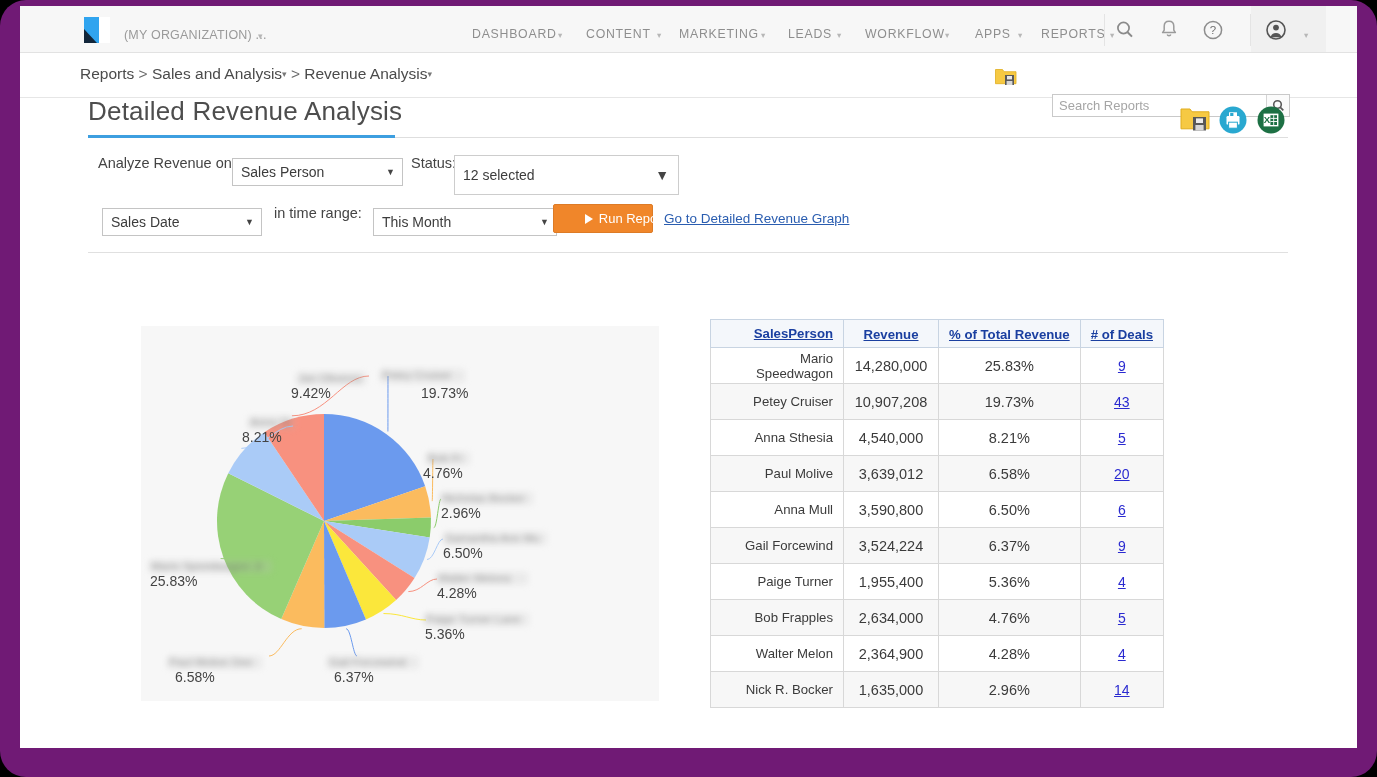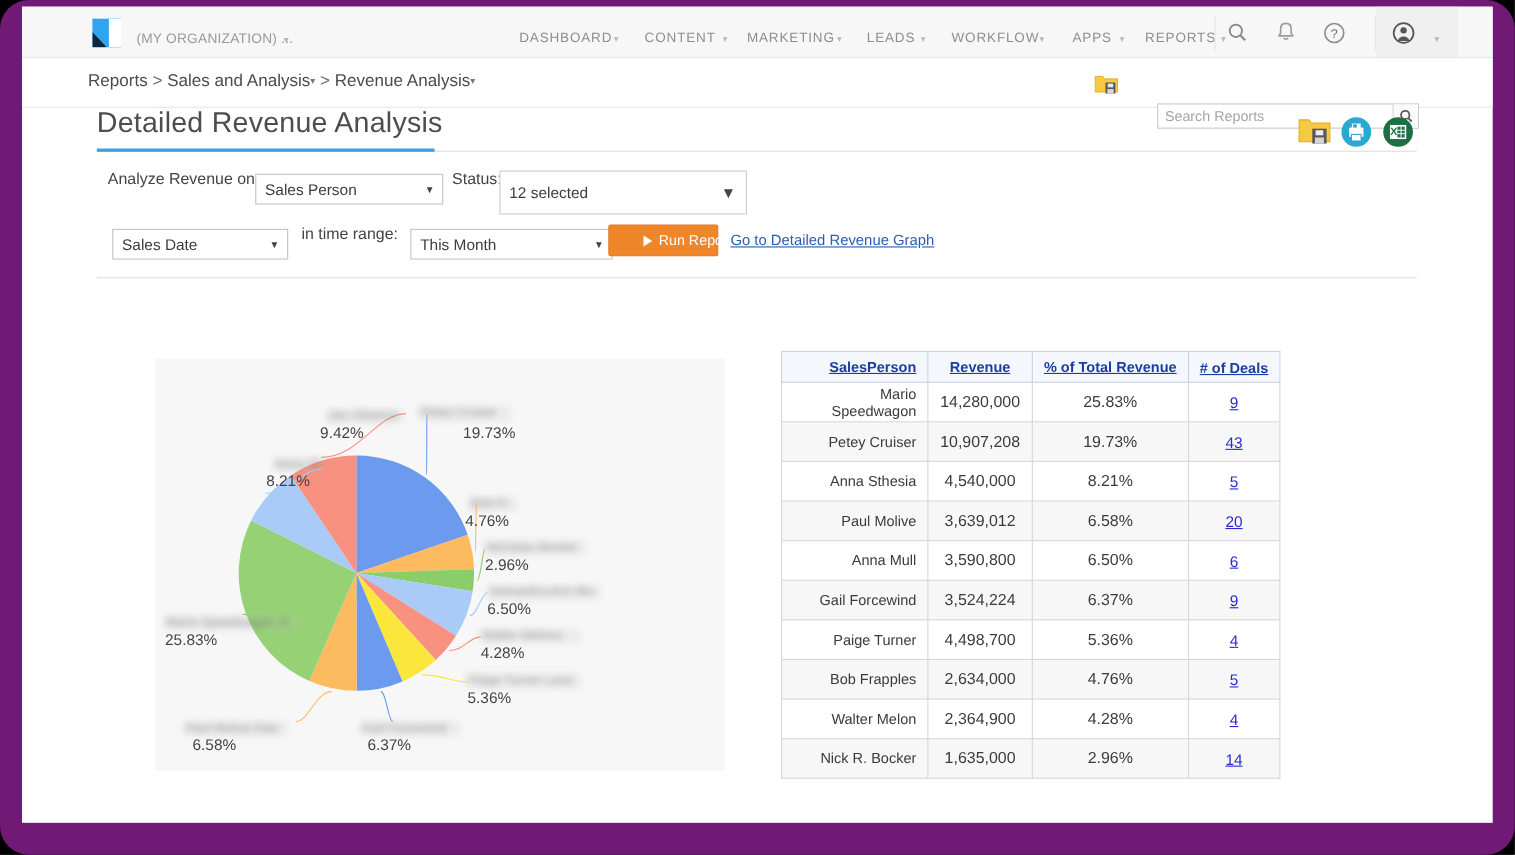--- a/index.html
+++ b/index.html
@@ -523,21 +523,21 @@
             <td class="c-deal"><a>6</a></td>
           </tr>
           <tr class="even">
             <td class="c-name">Gail Forcewind</td>
             <td class="c-rev">3,524,224</td>
             <td class="c-pct">6.37%</td>
             <td class="c-deal"><a>9</a></td>
           </tr>
           <tr class="odd">
             <td class="c-name">Paige Turner</td>
-            <td class="c-rev">4,498,700</td>
+            <td class="c-rev">1,955,400</td>
             <td class="c-pct">5.36%</td>
             <td class="c-deal"><a>4</a></td>
           </tr>
           <tr class="even">
             <td class="c-name">Bob Frapples</td>
             <td class="c-rev">2,634,000</td>
             <td class="c-pct">4.76%</td>
             <td class="c-deal"><a>5</a></td>
           </tr>
           <tr class="odd">

